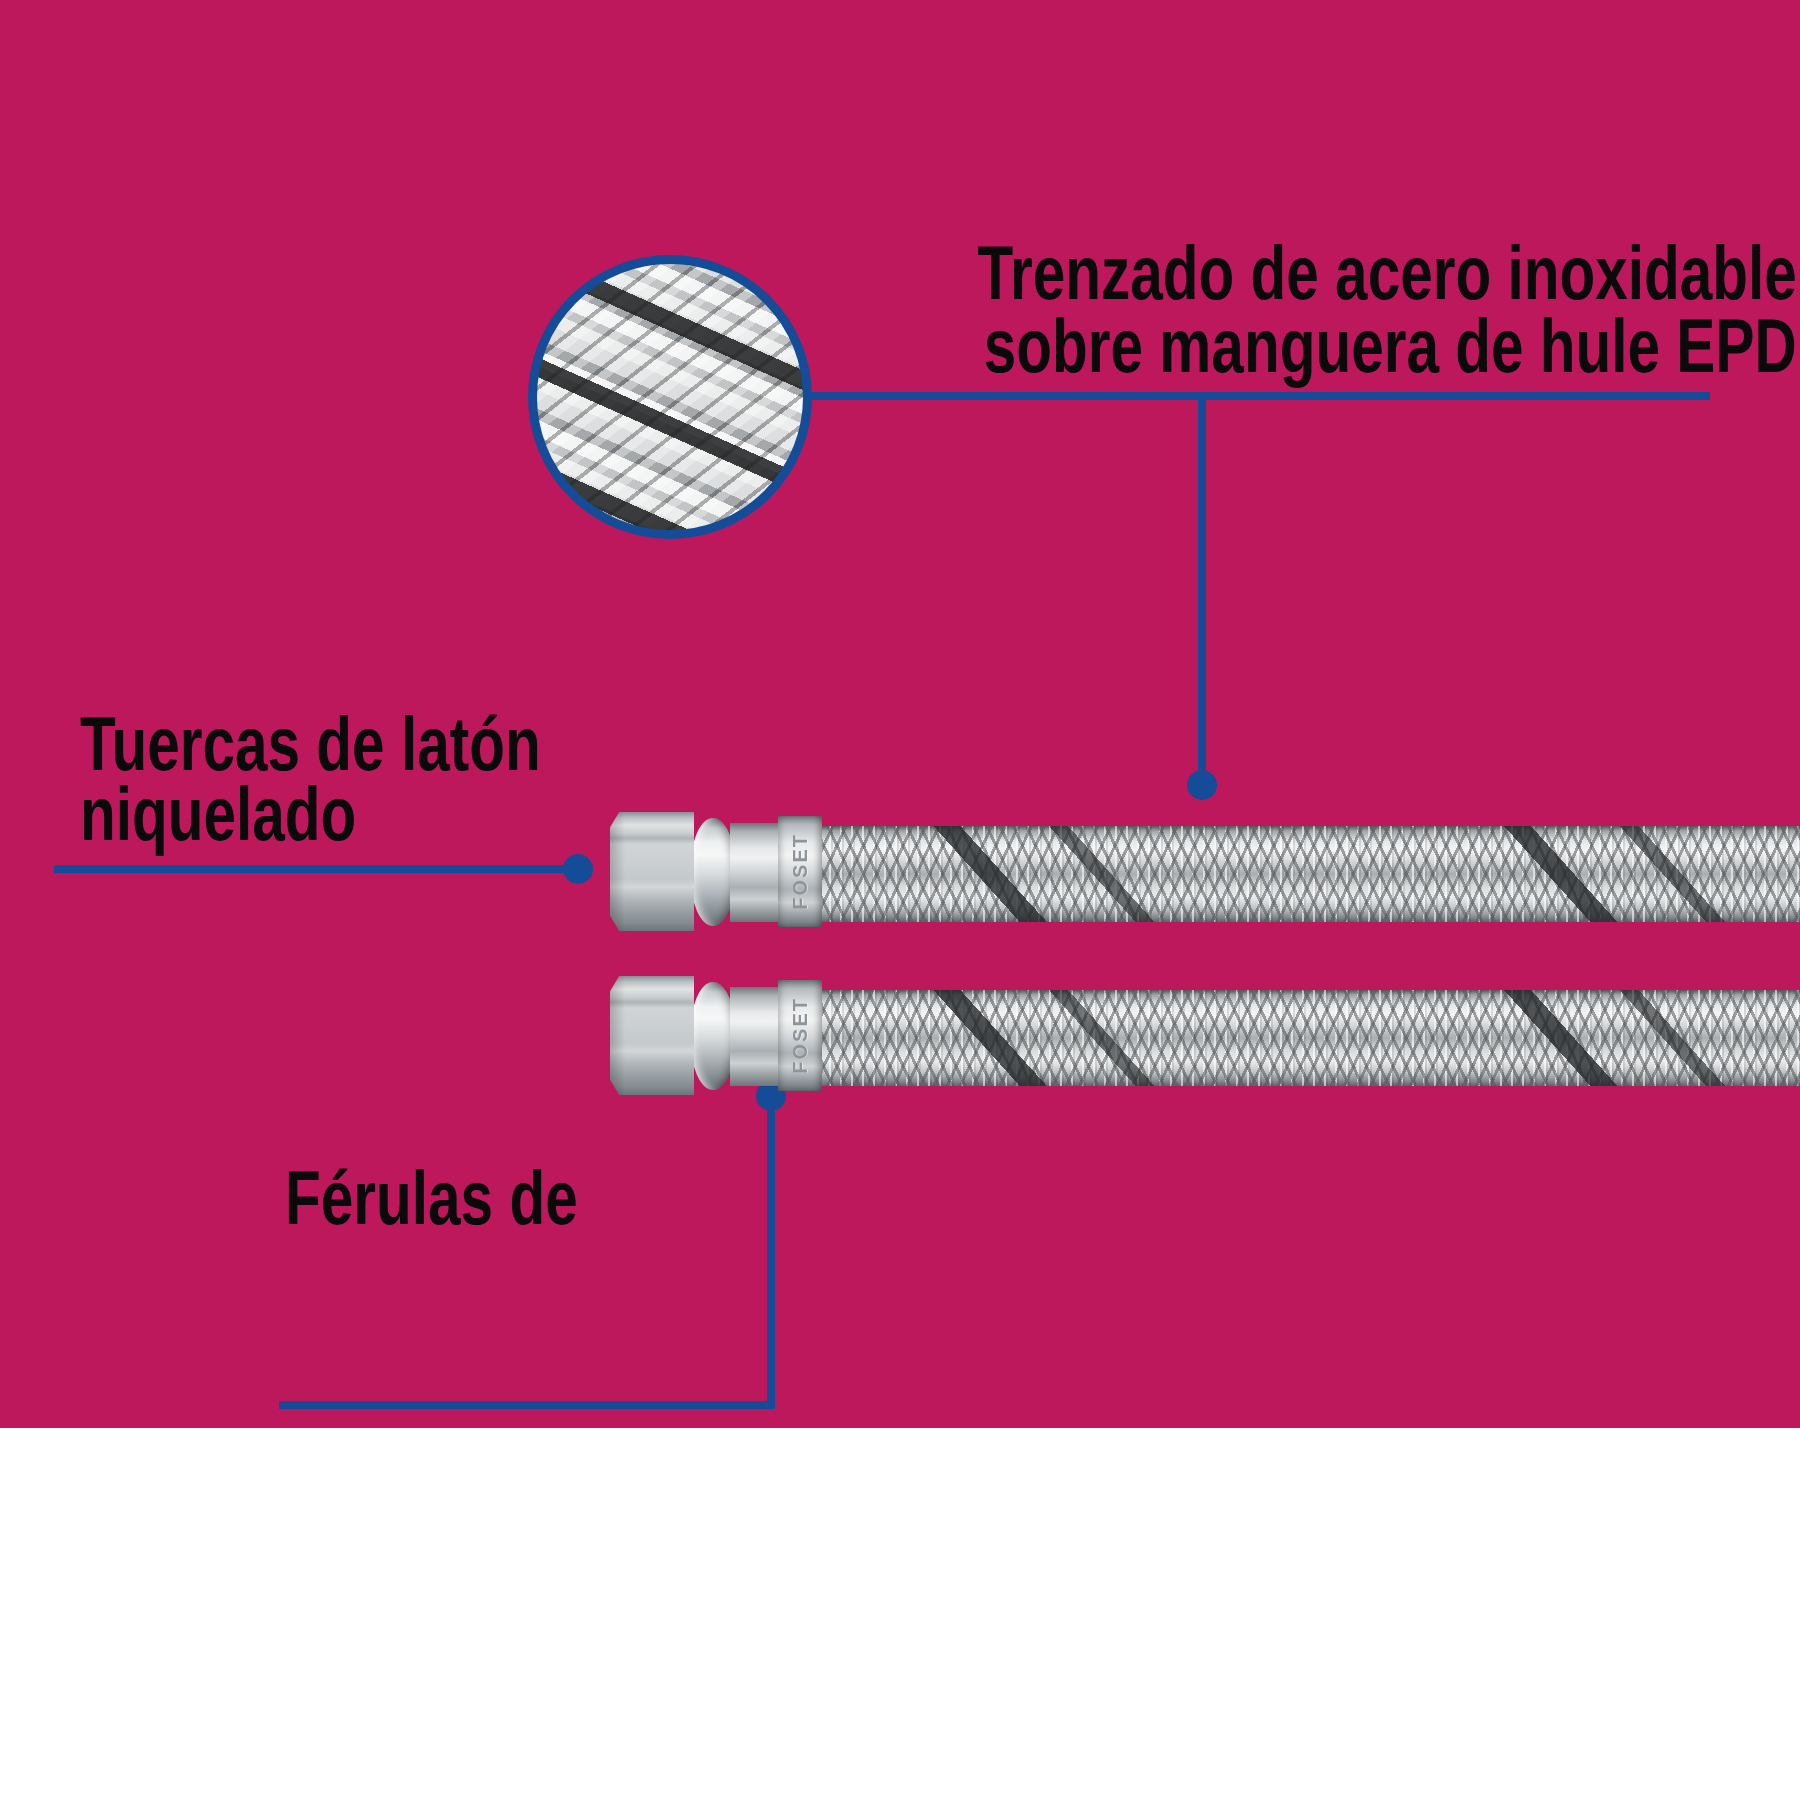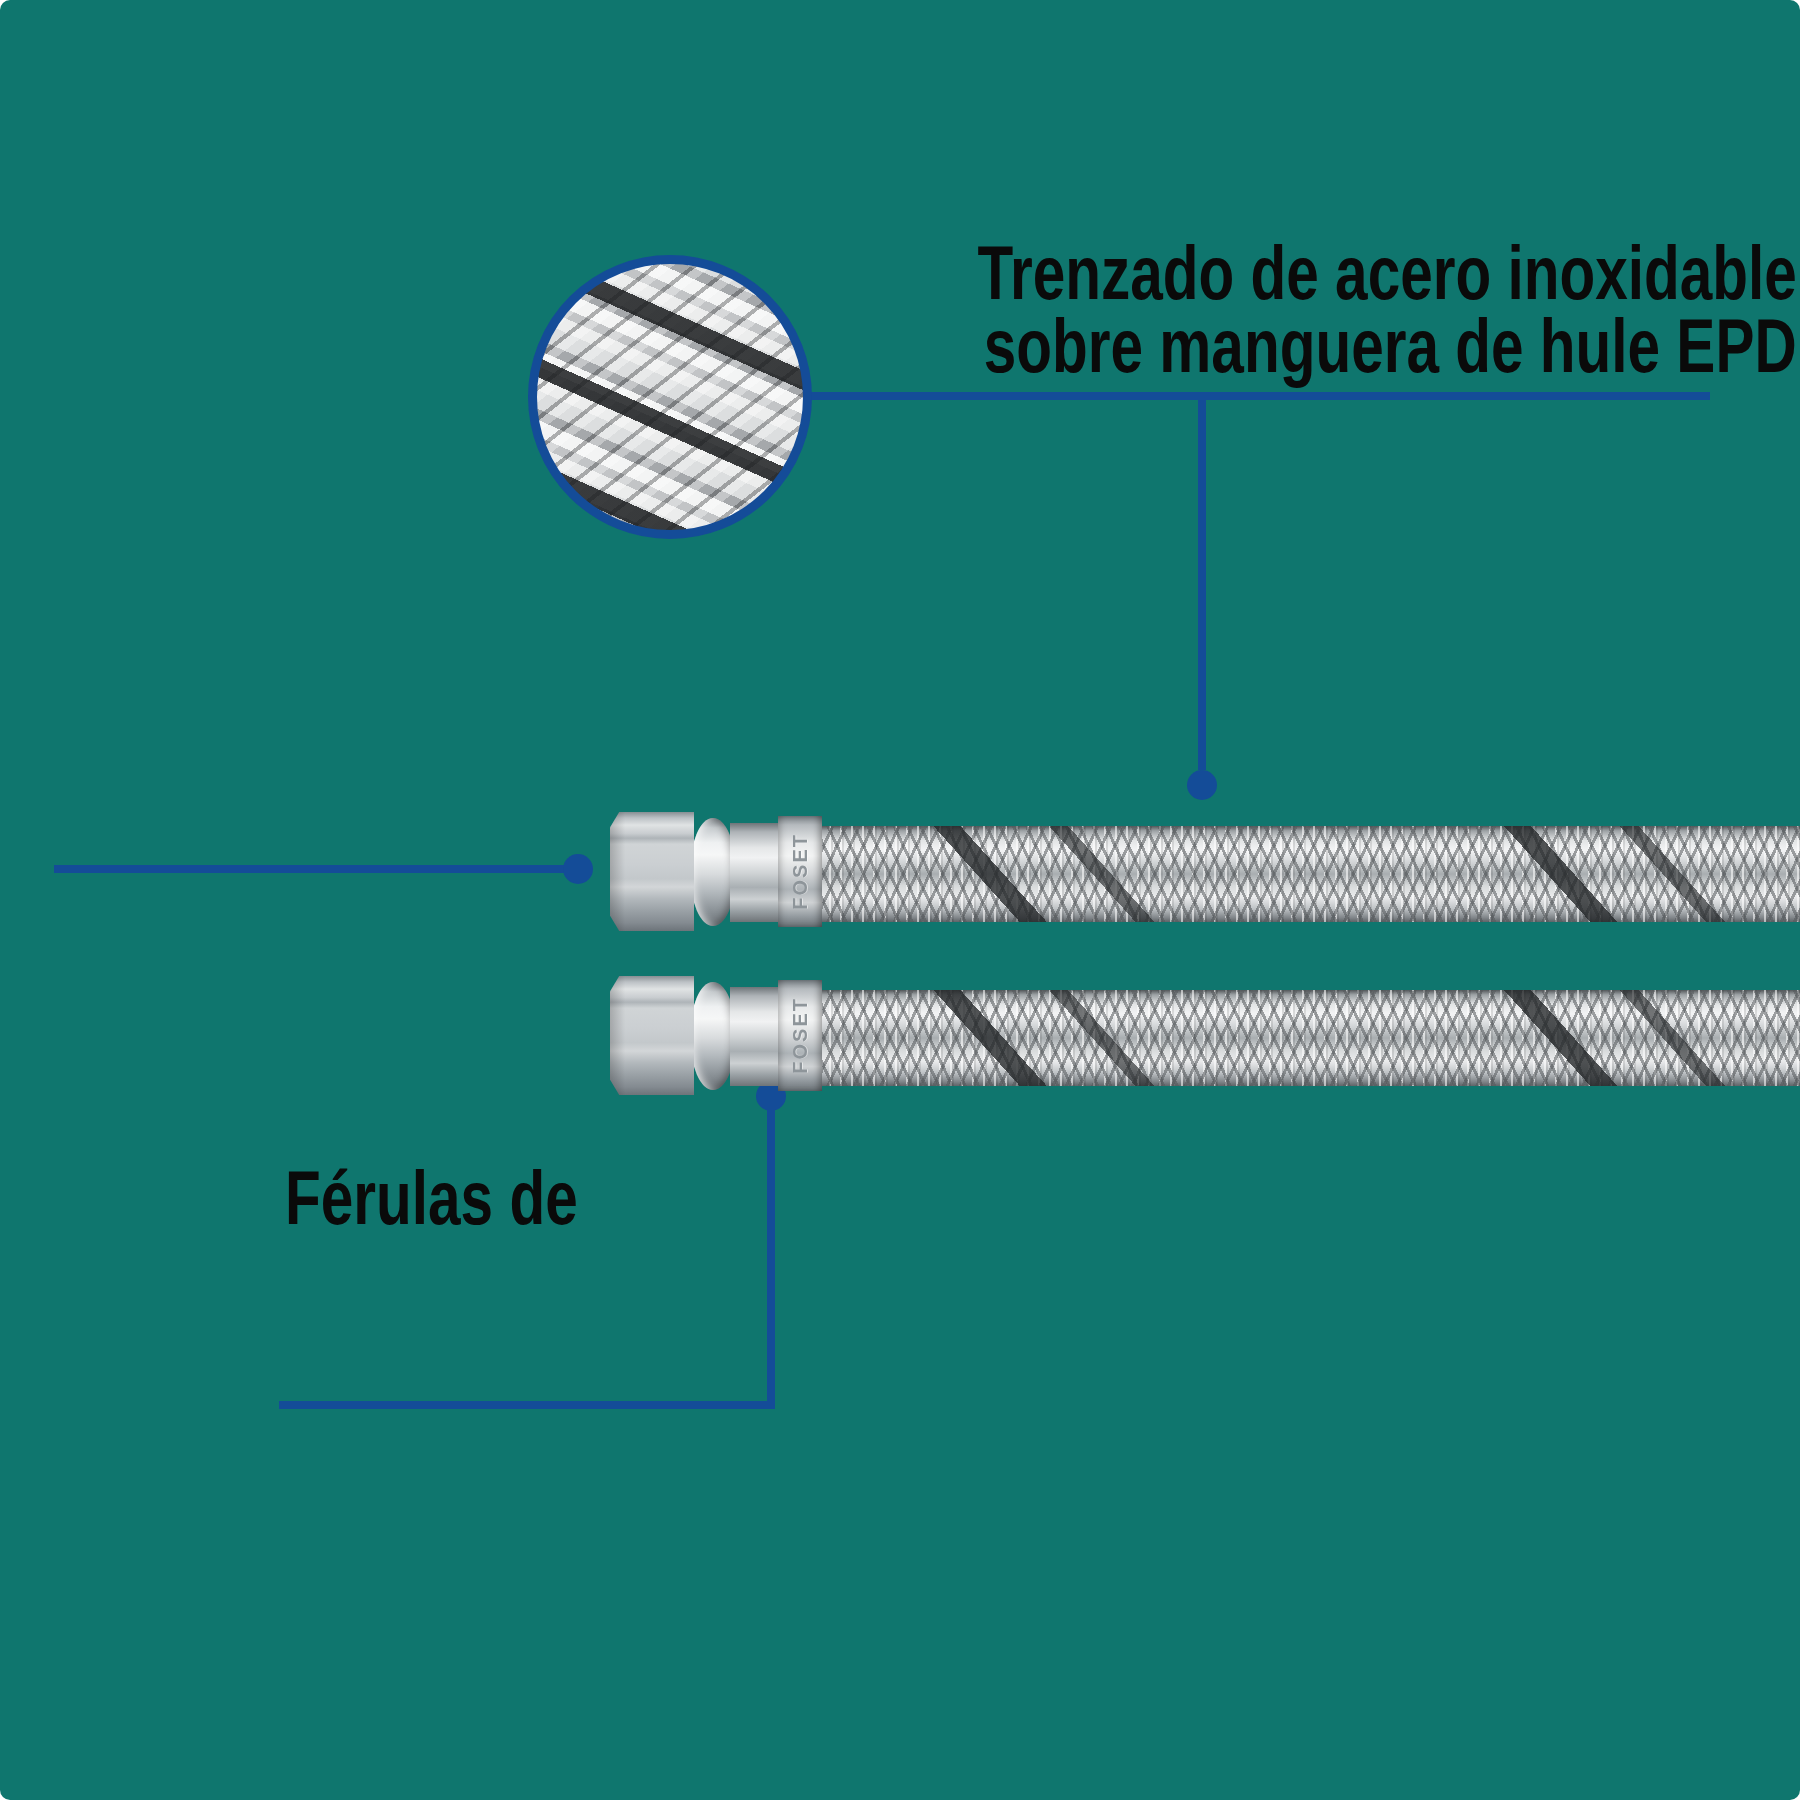--- a/index.html
+++ b/index.html
@@ -1,22 +1,21 @@
 <!DOCTYPE html>
 <html style="--accent: #144c98; --ink: #0a0a0a;"><head>
 <meta charset="utf-8">
 <style>
   :root { --accent: #144c98; --ink: #0a0a0a; }
   html,body { margin:0; padding:0; background:#ffffff; }
   #stage {
-    position:relative; width:1800px; height:1800px; overflow:hidden;
-    background:#0f766e;
+    position:relative; width:1800px; height:1428px; overflow:hidden;
+    background:#be185d;
     font-family:"Liberation Sans", sans-serif;
     color:var(--ink);
-    border-radius:10px;
   }
   .abs { position:absolute; }
 
   
   .label { font-weight:bold; font-size:76px; white-space:nowrap; }
   .label .ln { display:block; }
   .label .tx { display:inline-block; transform:scaleX(0.77); white-space:nowrap; }
   .label-left .tx { transform-origin:0 50%; }
   .label-center { text-align:center; }
   .label-center .tx { transform-origin:50% 50%; }
@@ -107,20 +106,24 @@
   <div class="abs cline" id="line-ferrule-v"></div>
   <div class="abs cline" id="line-ferrule-h"></div>
 
   <div class="abs" id="inset"></div>
 
   <div class="abs label label-center" id="label-braid">
     <span class="ln"><span class="tx">Trenzado de acero inoxidable</span></span>
     <span class="ln"><span class="tx">sobre manguera de hule EPDM</span></span>
   </div>
 
+  <div class="abs label label-left" id="label-nuts">
+    <span class="ln"><span class="tx">Tuercas de latón</span></span>
+    <span class="ln"><span class="tx">niquelado</span></span>
+  </div>
 
   <div class="abs label label-left" id="label-ferrule">
     <span class="ln"><span class="tx">Férulas de</span></span>
   </div>
 
   <div>
     <div class="abs hex-nut" style="left:610px; top:812px;"></div>
     <div class="abs ferrule-bulge" style="left:690px; top:818px;"></div>
     <div class="abs ferrule-body" style="left:730px; top:823px;"></div>
     <div class="abs crimp-ring" style="left:778px; top:816px;">

